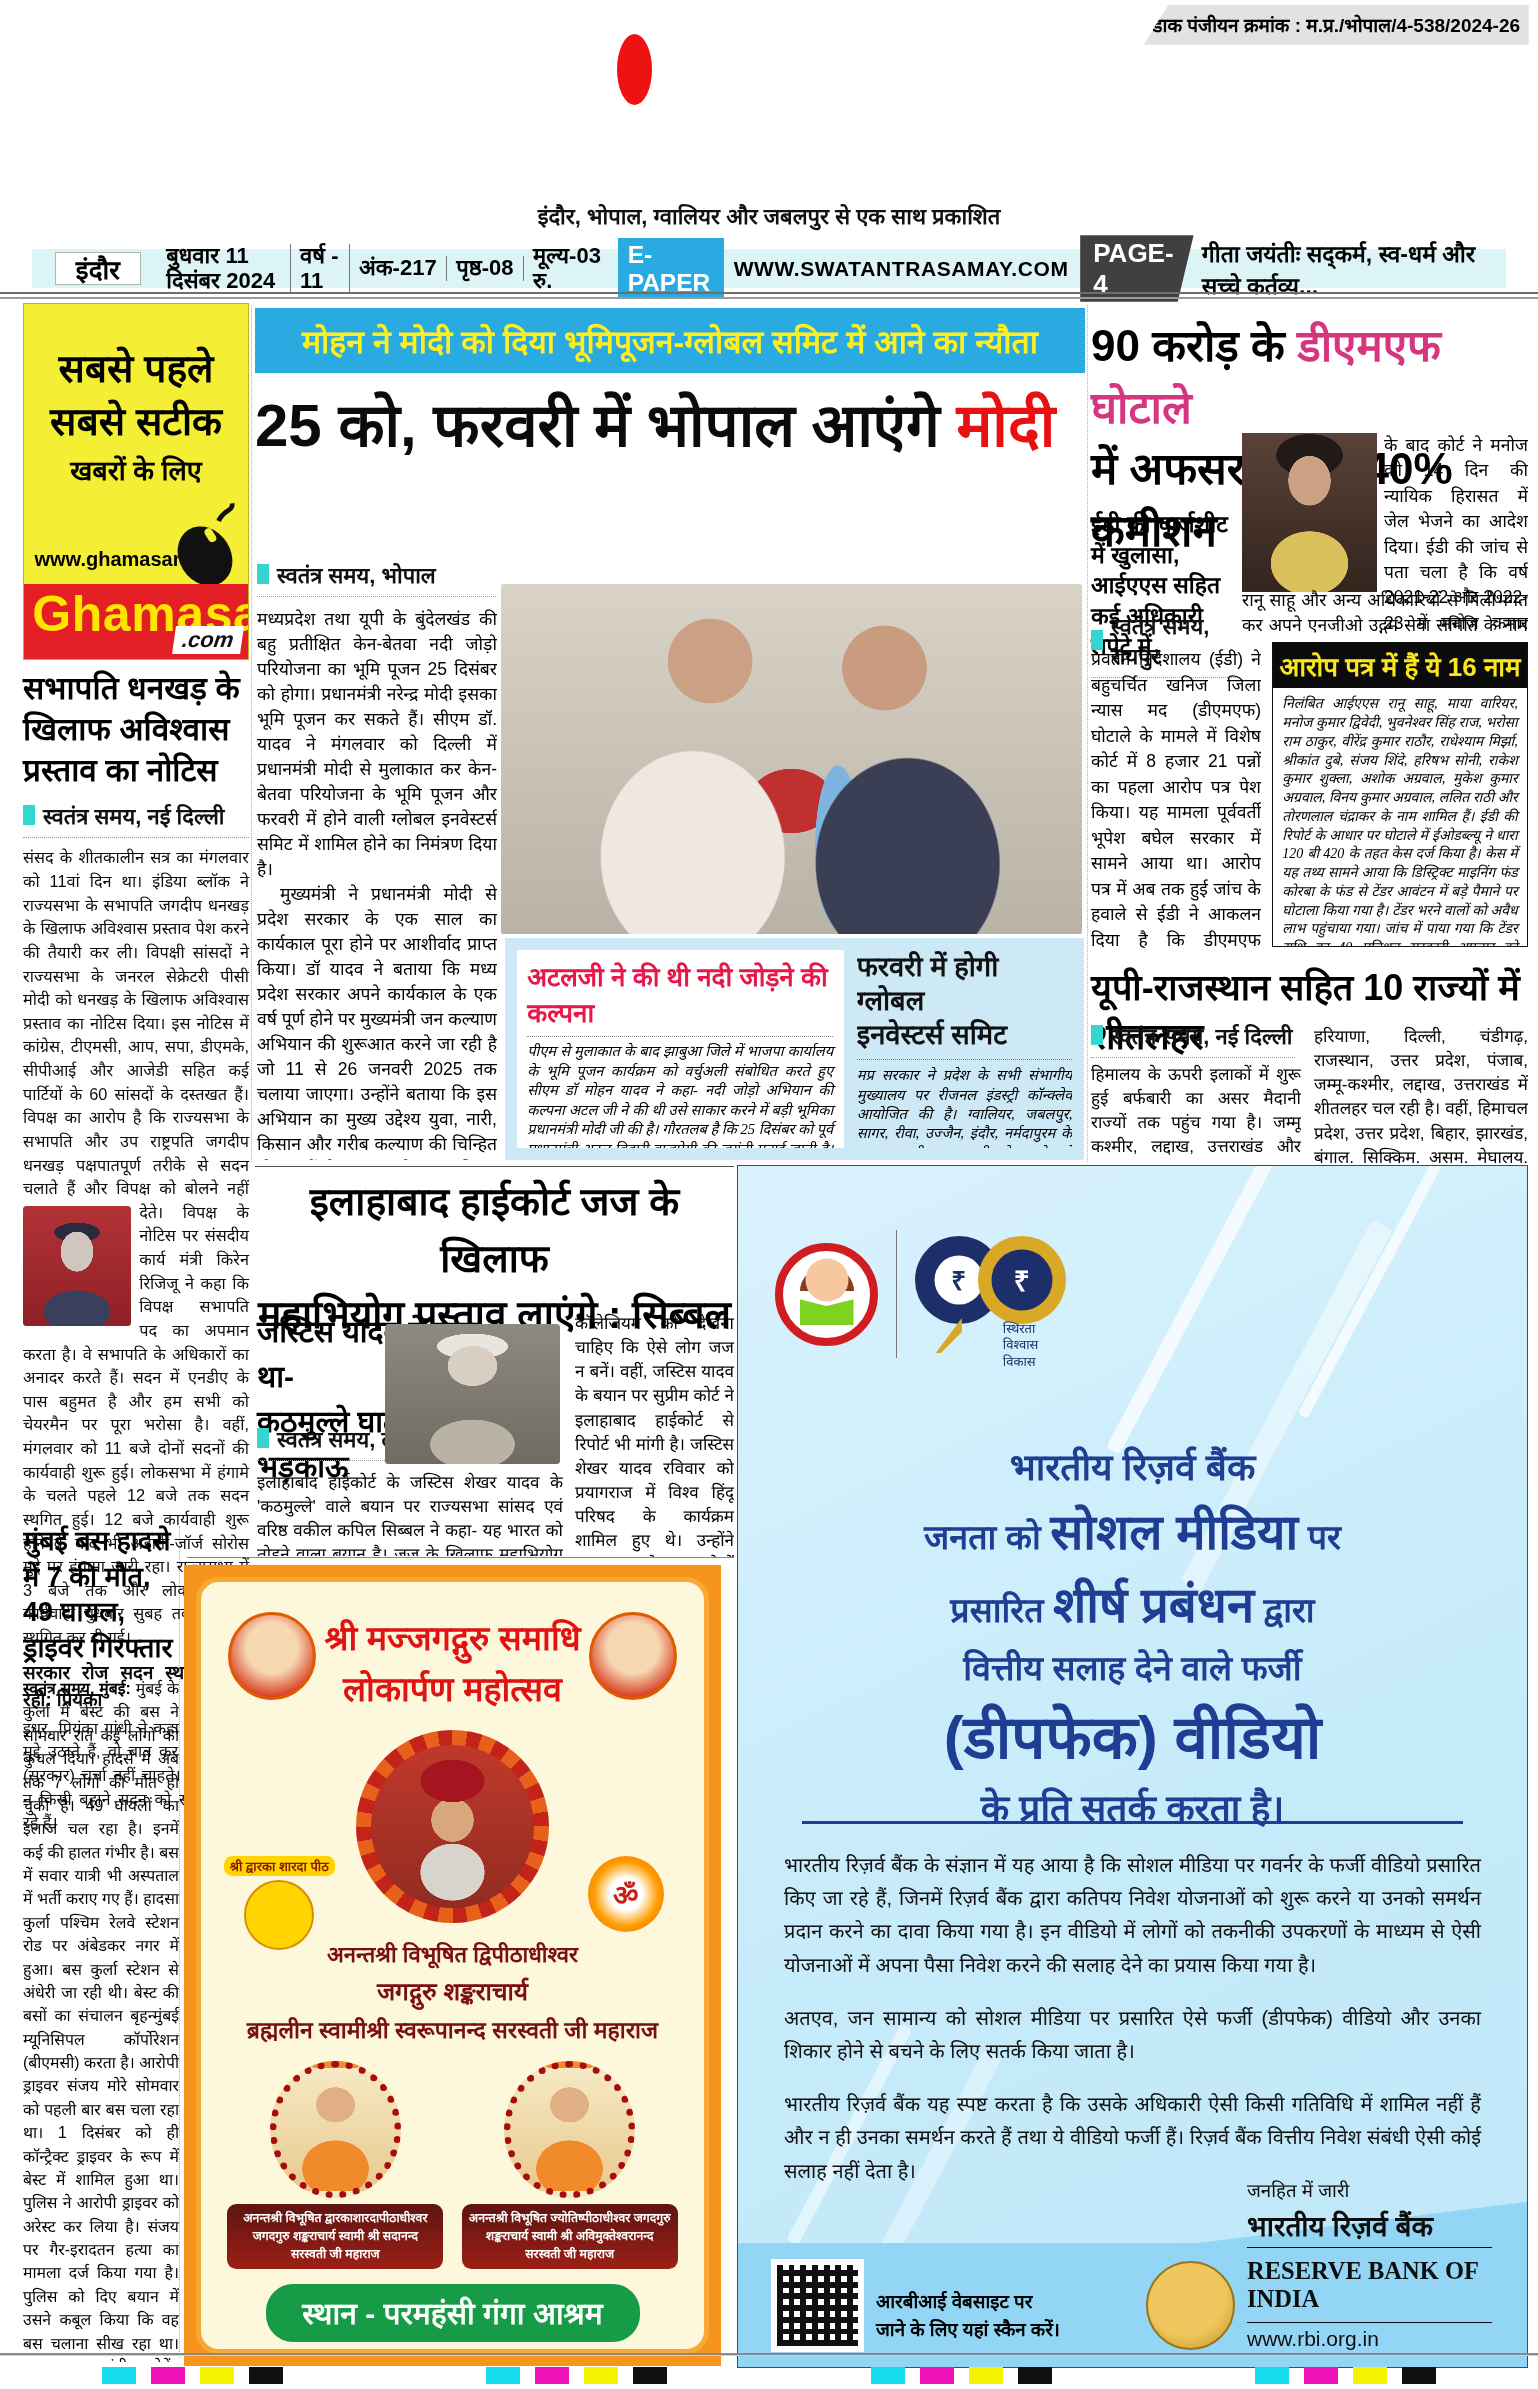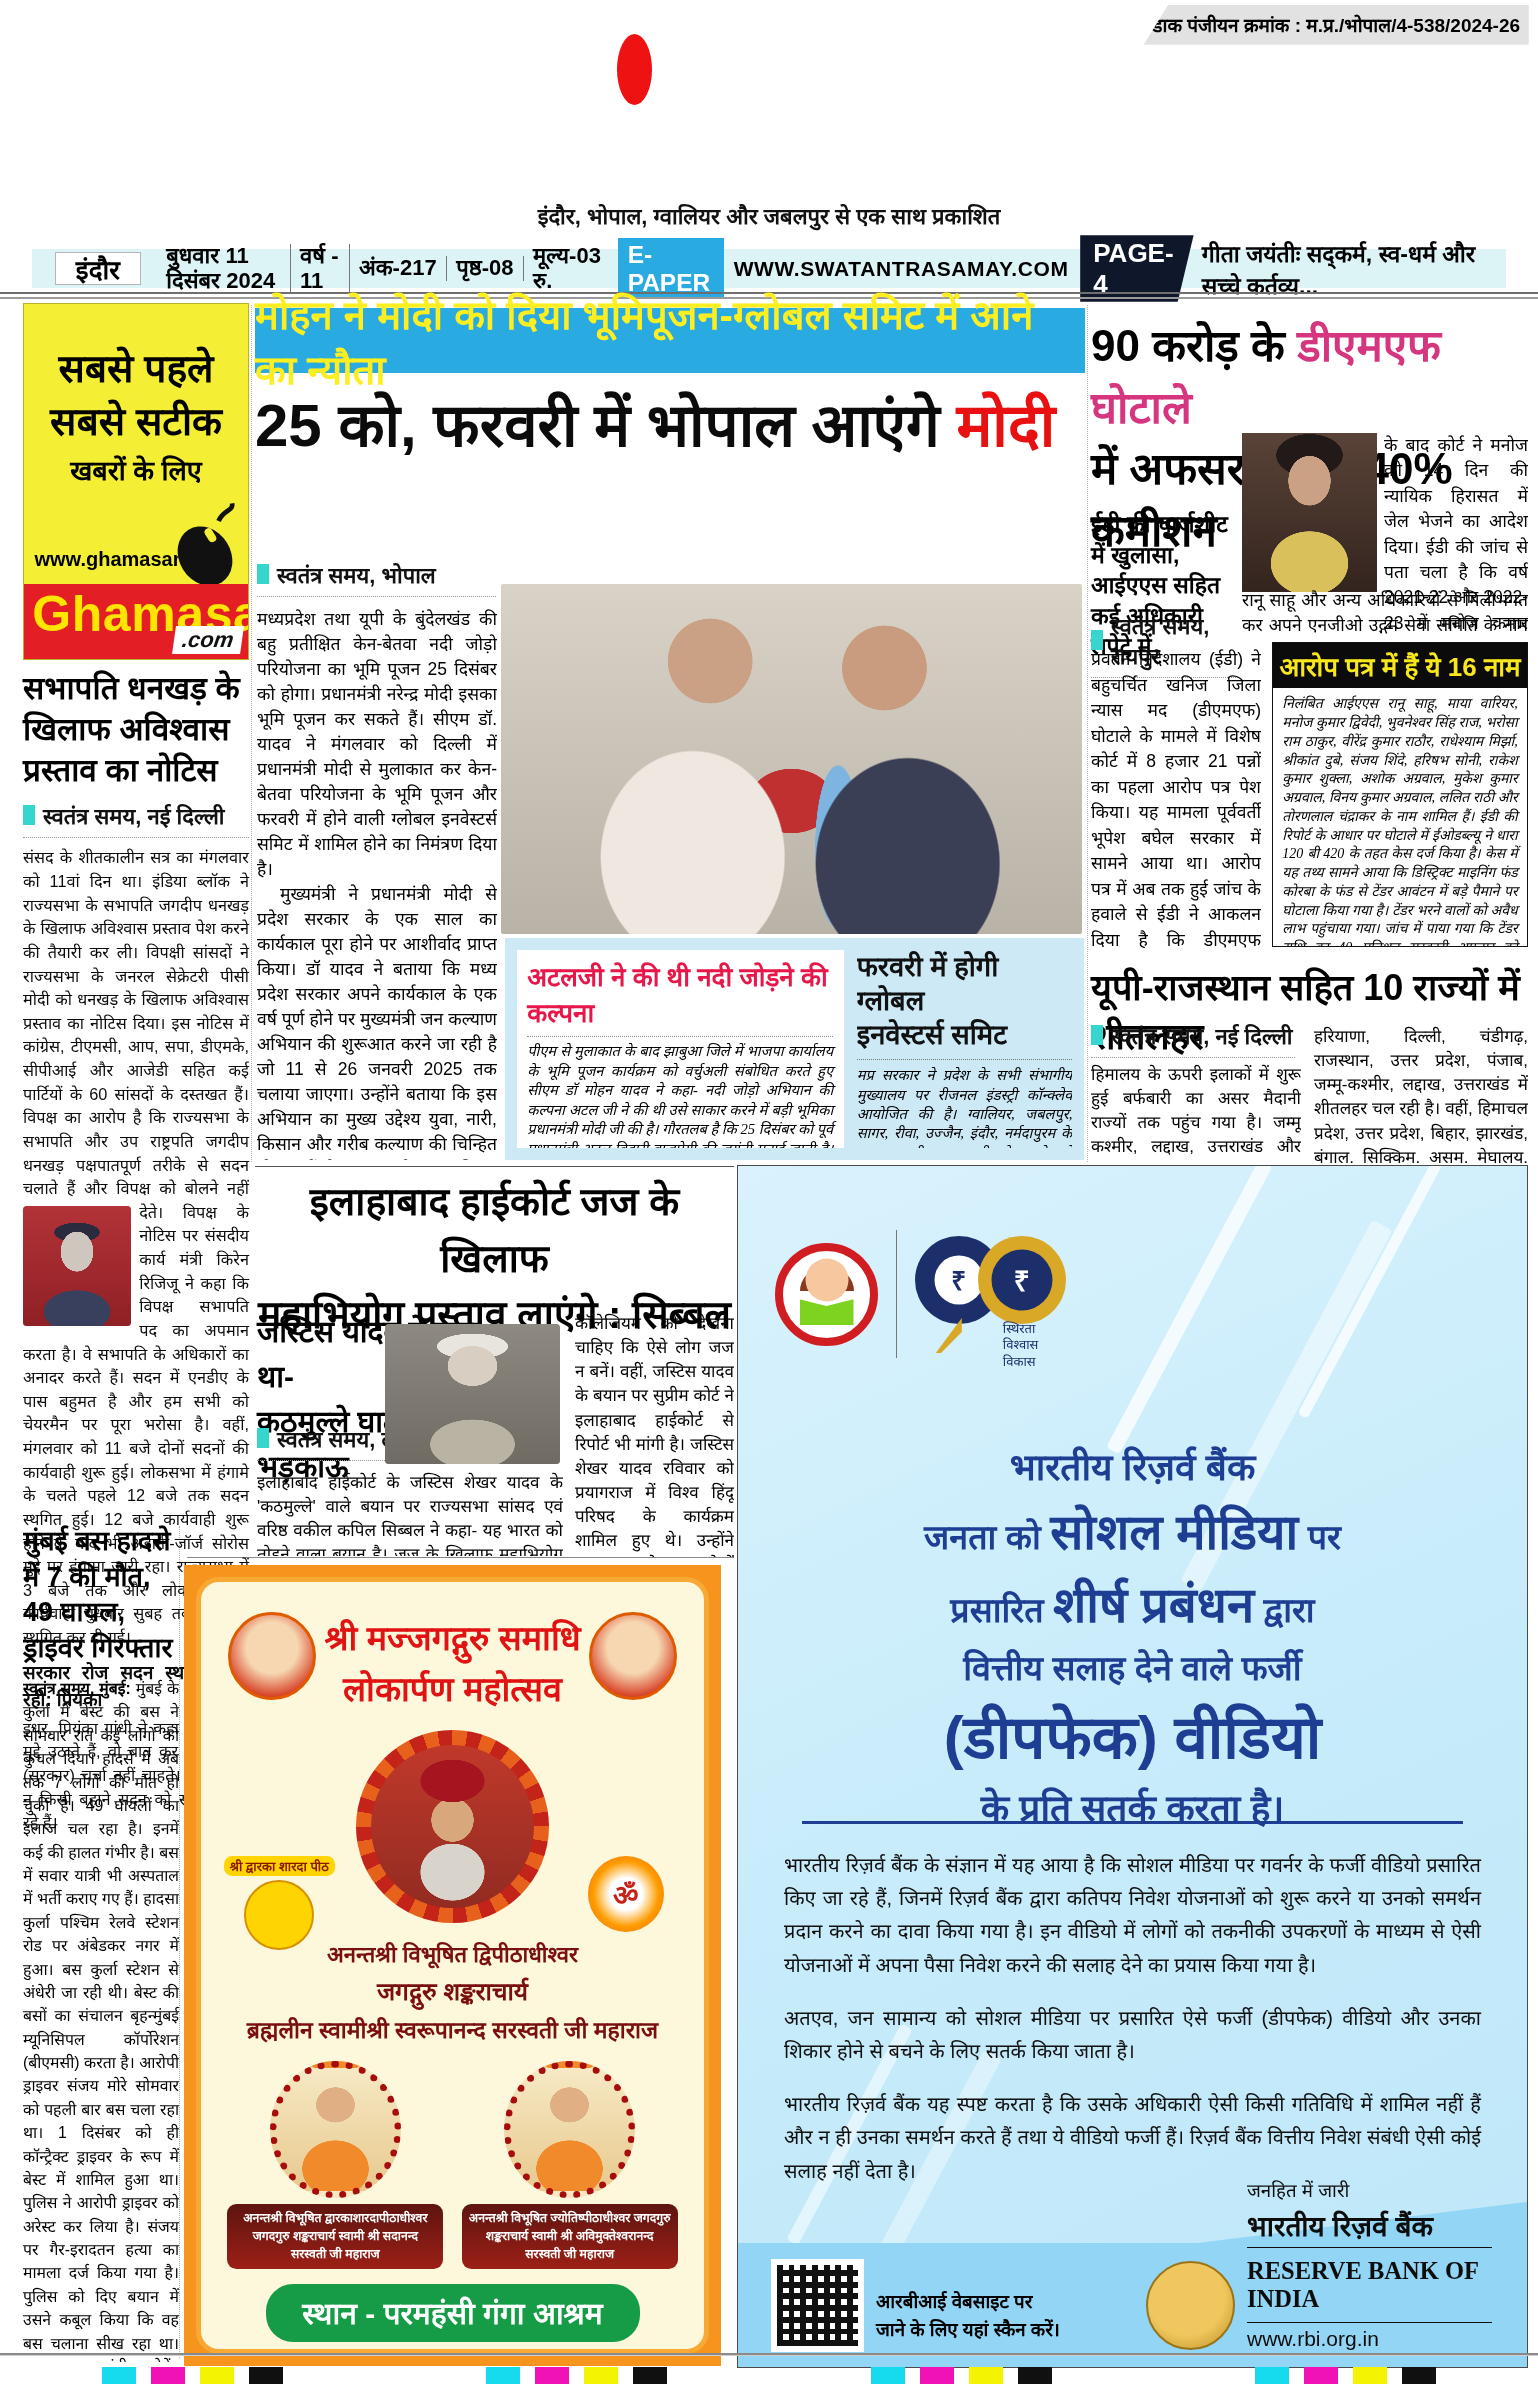--- a/index.html
+++ b/index.html
@@ -17,21 +17,21 @@
 
   .datebar { position:absolute; top:249px; left:32px; right:32px; height:39px; background:#dcf4f6;
              display:flex; align-items:center; }
   .edition { width:111px; height:33px; background:#fff; border:1.2px solid #b5b5b5; margin-left:23px;
              display:flex; align-items:center; justify-content:center; font-size:26px; font-weight:bold; }
   .dateinfo { display:flex; align-items:center; margin-left:16.3px; font-size:22px; font-weight:bold; }
   .dateinfo span { padding:0 9.3px; border-right:1.2px solid #777; line-height:1.1; }
   .dateinfo span:last-child { border-right:none; }
   .epaper { margin-left:8.2px; background:#29abe2; color:#fff; font-size:24.5px; font-weight:bold; padding:2.9px 9.3px; }
   .website { margin-left:9.3px; font-size:21px; font-weight:bold; letter-spacing:0.6px; }
-  .pagebadge { margin-left:11.7px; background:#0f172a; color:#fff; font-size:26px; font-weight:bold; padding:2.3px 20px 2.3px 13px;
+  .pagebadge { margin-left:11.7px; background:#404040; color:#fff; font-size:26px; font-weight:bold; padding:2.3px 20px 2.3px 13px;
                clip-path:polygon(0 0,100% 0,86% 100%,0 100%); }
   .topic { margin-left:8.2px; font-size:23px; font-weight:bold; }
   .toprule { position:absolute; top:292px; left:0; width:100%; height:7px; border-top:2.9px solid #6e6e6e; border-bottom:2.3px solid #9a9a9a; }
 
   
   .vrule { position:absolute; border-left:1.2px dotted #b0b0b0; }
   .hrule { position:absolute; border-top:1.8px solid #555; }
 
   
   .byline { display:flex; align-items:center; gap:8.2px; font-weight:bold; font-size:22px; color:#111;
@@ -61,21 +61,21 @@
                 radial-gradient(41px 17.5px at 50% 22%, #2b2b3f 0 55%, transparent 56%),
                 linear-gradient(180deg,#b23338,#8f2025); }
   .crosshead { font-size:18.7px; font-weight:900; margin:9.3px 0 3.5px; }
 
   .mumbai { position:absolute; left:23px; top:1524px; width:156px; height:838px; overflow:hidden; }
   .mb-head { font-size:27px; font-weight:900; line-height:1.32; }
   .mb-body { font-size:15.8px; line-height:1.48; text-align:justify; margin-top:10.5px; }
 
   
   .kicker { position:absolute; left:255px; top:308px; width:830px; height:65px; background:#29aae1;
-            color:#fcee21; font-size:40px; font-weight:900; display:flex; align-items:center; justify-content:center; }
+            color:#fcee21; font-size:32px; font-weight:900; display:flex; align-items:center; justify-content:center; }
   .lead-h { position:absolute; left:255px; top:383px; width:830px; font-size:60px; font-weight:900; line-height:1.42; color:#0b0b0b; }
   .lead-h .blue { color:#3db9ec; }
   .lead-h .red { color:#e81010; }
   .lead-byline { position:absolute; left:257px; top:559px; width:239px; }
   .lead-body { position:absolute; left:257px; top:607px; width:240px; height:553px; overflow:hidden;
                font-size:17.5px; line-height:1.43; text-align:justify; }
   .lead-body p + p { text-indent:23px; }
   .lead-photo { position:absolute; left:501px; top:584px; width:581px; height:350px; border-radius:2.3px; overflow:hidden;
                 background:
                  radial-gradient(70px 70px at 36% 22%, #caa184 0 60%, transparent 61%),

